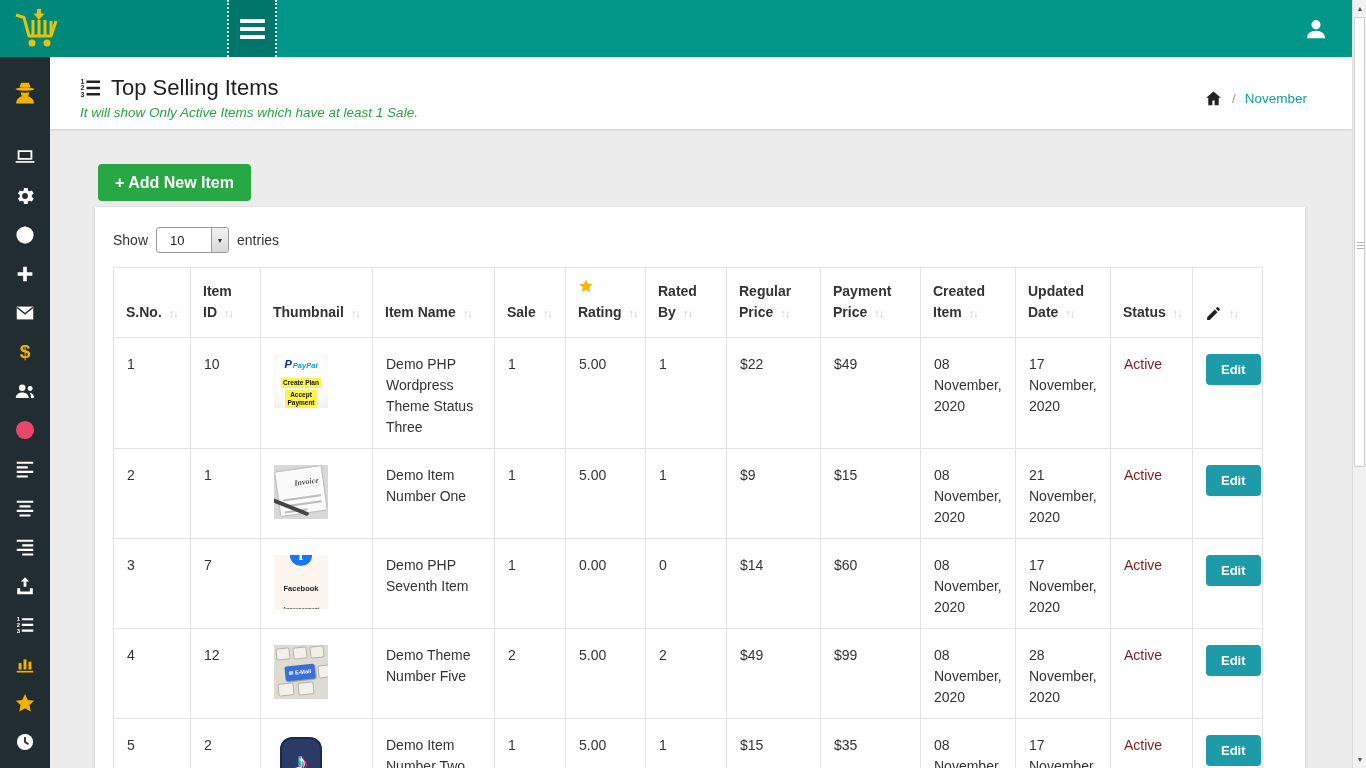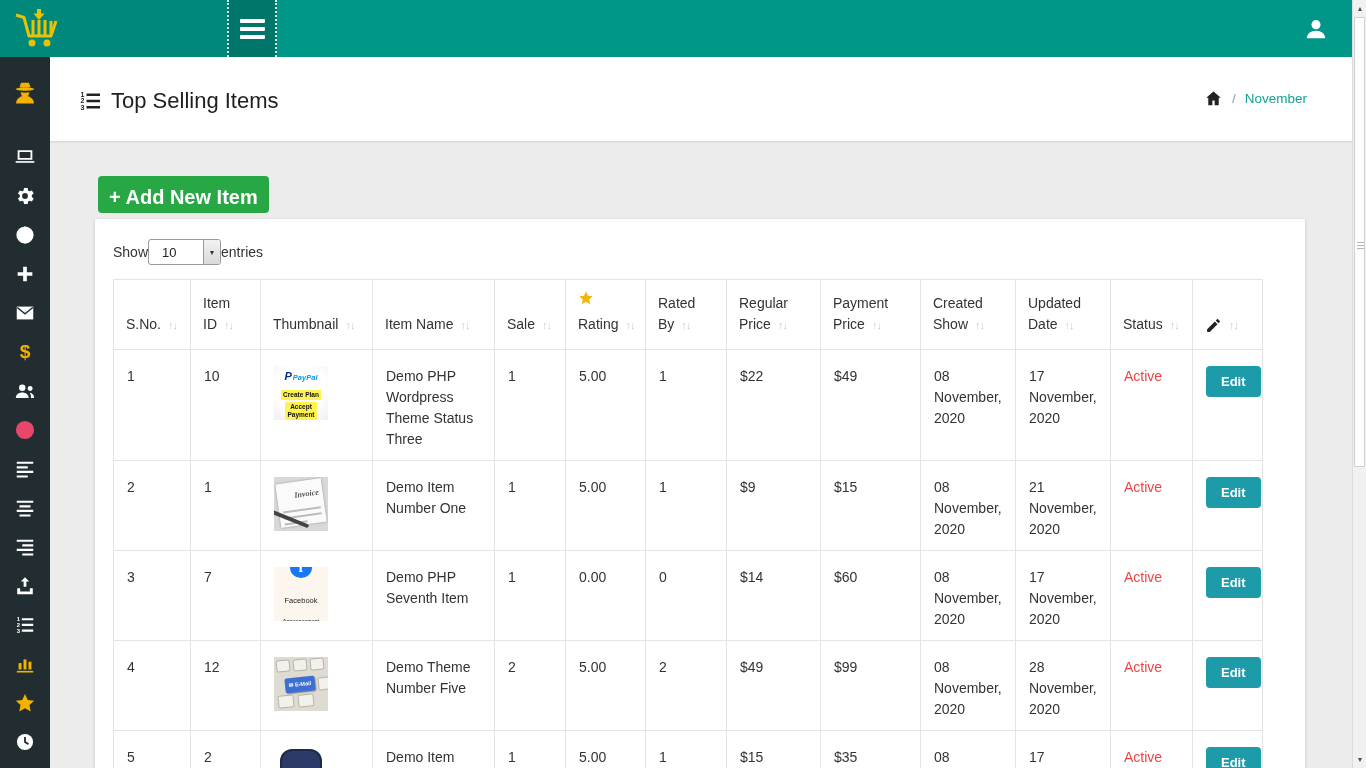--- a/index.html
+++ b/index.html
@@ -17,69 +17,69 @@
 
   
   .sidebar { position:absolute; top:57px; left:0; width:50px; height:711px; background:#222d32; padding-top:16px; z-index:4; }
   .side-item { height:39px; display:flex; align-items:center; justify-content:center; cursor:pointer; }
   .side-item.first { height:40px; margin-bottom:24px; }
   .side-item svg { width:22px; height:22px; fill:currentColor; }
   .side-item.first svg { width:28px; height:28px; }
 
   
   .main { position:absolute; top:57px; left:50px; width:1302px; height:711px; overflow:hidden; }
-  .content-header { background:#fff; height:84px; padding:31px 45px 0 28px; position:relative; box-shadow:0 1px 2px rgba(0,0,0,.12); }
+  .content-header { background:#fff; height:72px; padding:18px 45px 0 28px; position:relative; box-shadow:0 1px 2px rgba(0,0,0,.12); }
   .page-title { display:flex; align-items:center; gap:9px; font-size:22px; color:#1e1e1e; }
   .page-title svg { width:24px; height:24px; fill:#222; }
   .page-subtitle { font-style:italic; color:#27a143; font-size:13.5px; margin:4px 0 0 2px; }
   .breadcrumb { position:absolute; right:45px; top:32px; display:flex; align-items:center; gap:9px; font-size:13.5px; }
   .breadcrumb svg { width:19px; height:19px; fill:#222; }
   .crumb-sep { color:#999; }
   .crumb-link { color:#12a392; text-decoration:none; cursor:pointer; }
 
   .content { padding:35px 47px 0 48px; }
-  .add-btn { background:#28a745; color:#fff; border:none; border-radius:4px; font-family:inherit; font-weight:700; font-size:20px; padding:10px 11px; cursor:pointer; height:37px; }
+  .add-btn { background:#28a745; color:#fff; border:none; border-radius:4px; font-family:inherit; font-weight:700; font-size:16px; padding:10px 17px; cursor:pointer; height:37px; }
 
   .card { margin:6px 0 0 -3px; background:#fff; box-shadow:0 1px 3px rgba(0,0,0,.18); padding:18px; width:1210px; height:620px; }
 
   .card-toolbar { display:flex; justify-content:space-between; align-items:center; margin-bottom:12px; height:30px; }
-  .show-group { display:flex; align-items:center; font-size:14px; }
+  .show-group { display:flex; align-items:center; gap:8px; font-size:14px; }
   .fake-select { width:73px; height:26px; border:1px solid #999; border-radius:3px; display:flex; background:#fff; cursor:pointer; overflow:hidden; }
   .select-value { flex:1; display:flex; align-items:center; padding-left:13px; font-size:13px; color:#222; }
   .select-arrow { width:17px; background:linear-gradient(#f2f2f2,#d9d9d9); border-left:1px solid #999; display:flex; align-items:center; justify-content:center; font-size:7px; color:#333; }
   .search-group { display:flex; align-items:center; gap:8px; font-size:14px; }
   .search-input { width:158px; height:28px; border:1px solid #c8c8c8; border-radius:4px; font-family:inherit; font-size:13px; padding:0 8px; outline:none; }
 
   
   table { border-collapse:collapse; width:1149px; font-size:14px; color:#333; table-layout:fixed; }
   th, td { border:1px solid #e4e4e4; text-align:left; }
-  th { vertical-align:bottom; font-weight:400; padding:10px 6px 13px 12px; line-height:21px; cursor:pointer; }
+  th { vertical-align:bottom; font-weight:700; padding:10px 6px 13px 12px; line-height:21px; cursor:pointer; }
   td { vertical-align:top; padding:16px 8px 10px 13px; line-height:21px; }
   .sort { color:#ccc; font-size:11px; margin-left:7px; letter-spacing:-1px; white-space:nowrap; }
   .th-star svg { width:16px; height:16px; fill:#f5b50a; margin-bottom:2px; }
   .th-pencil svg { width:17px; height:17px; fill:#222; vertical-align:middle; }
-  td.status-cell { color:#ef4444; }
+  td.status-cell { color:#7f1d1d; }
   .edit-btn { background:#1e9ba9; color:#fff; border:none; border-radius:4px; font-family:inherit; font-weight:700; font-size:13px; padding:8px 15px; cursor:pointer; }
 
   
   .thumb { width:54px; height:54px; position:relative; overflow:hidden; }
   .thumb-paypal { background:radial-gradient(circle at 50% 40%, #ffffff 55%, #f0f0f0); display:flex; flex-direction:column; align-items:center; justify-content:center; }
   .pp-logo { display:flex; align-items:baseline; gap:1px; }
   .pp-p { color:#003087; font-weight:700; font-style:italic; font-size:11px; }
   .pp-name { color:#009cde; font-weight:700; font-style:italic; font-size:7.5px; }
   .pp-hl { background:#fff34d; color:#111; font-weight:700; font-size:6.5px; line-height:8px; padding:1px 2px; margin-top:2px; text-align:center; }
   .thumb-invoice { background:#d8d8d8; }
   .inv-paper { position:absolute; left:4px; top:4px; width:46px; height:44px; background:#fafafa; transform:rotate(-8deg); box-shadow:0 0 2px rgba(0,0,0,.4); padding:3px 4px; }
   .inv-title { font-family:"Liberation Serif", serif; font-style:italic; font-weight:700; font-size:8px; color:#555; text-align:right; }
   .inv-line { height:2px; background:#bbb; margin-top:4px; }
   .inv-line.short { width:60%; }
   .inv-pen { position:absolute; left:-4px; bottom:10px; width:40px; height:4px; background:#444; transform:rotate(22deg); border-radius:2px; }
   .thumb-fb { background:#fdf6ee; display:flex; flex-direction:column; align-items:center; justify-content:center; }
   .fb-circle { width:22px; height:22px; border-radius:50%; background:#1877f2; color:#fff; font-family:"Liberation Serif", serif; font-weight:700; font-size:15px; display:flex; align-items:center; justify-content:center; }
-  .fb-t1 { font-weight:400; font-size:7.5px; color:#222; margin-top:12px; }
+  .fb-t1 { font-weight:700; font-size:7.5px; color:#222; margin-top:12px; }
   .fb-t2 { font-weight:700; font-size:5px; color:#444; }
   .thumb-email { background:#dedbd3; }
   .key { position:absolute; background:#f2f0ea; border:1px solid #b7b3a8; border-radius:2px; }
   .key-blue { position:absolute; left:11px; top:20px; width:30px; height:15px; background:#3b6fd4; border-radius:2px; color:#fff; font-size:5.5px; font-weight:700; display:flex; align-items:center; justify-content:center; transform:rotate(-6deg); box-shadow:1px 1px 1px rgba(0,0,0,.3); }
   .thumb-tiktok { background:#fff; display:flex; align-items:center; justify-content:center; }
   .tt-app { width:42px; height:50px; background:#2b3a67; border:2px solid #1b2b4a; border-radius:12px; display:flex; align-items:center; justify-content:center; }
   .tt-note { color:#fff; font-size:26px; text-shadow:-2px 0 0 #25f4ee, 2px 1px 0 #fe2c55; }
 
   
   .win-scrollbar { position:absolute; top:0; right:0; width:14px; height:768px; background:#f1f1f1; border-left:1px solid #dcdcdc; z-index:10; }
@@ -229,20 +229,21 @@
   <div class="content-header">
     <div class="page-title">
       <svg viewBox="0 0 24 24">
           <path d="M8.5 4.5H22v2.6H8.5zM8.5 10.7H22v2.6H8.5zM8.5 16.9H22v2.6H8.5z"></path>
           <text x="2.5" y="8.2" font-size="7" font-weight="bold" font-family="Liberation Sans, sans-serif">1</text>
           <text x="2.5" y="14.4" font-size="7" font-weight="bold" font-family="Liberation Sans, sans-serif">2</text>
           <text x="2.5" y="20.6" font-size="7" font-weight="bold" font-family="Liberation Sans, sans-serif">3</text>
         </svg>
       <span>Top Selling Items</span>
     </div>
+    <div class="page-subtitle">It will show Only Active Items which have at least 1 Sale.</div>
     <div class="breadcrumb">
       <svg viewBox="0 0 24 24">
           <path d="M12 3.2L2.8 11h2.6v9.5h5.2v-6h2.8v6h5.2V11h2.6z"></path>
         </svg>
       <span class="crumb-sep">/</span>
       <a class="crumb-link">November</a>
     </div>
   </div>
 
   <div class="content">
@@ -282,21 +283,21 @@
               <th><span>Item ID</span><span class="sort">↑↓</span></th>
               <th><span>Thumbnail</span><span class="sort">↑↓</span></th>
               <th><span>Item Name</span><span class="sort">↑↓</span></th>
               <th><span>Sale</span><span class="sort">↑↓</span></th>
               <th><div class="th-star"><svg viewBox="0 0 24 24">
                     <path d="M12 2.2l3 6.4 7 .9-5.1 4.8 1.3 6.9L12 17.8l-6.2 3.4 1.3-6.9L2 9.5l7-.9z"></path>
                   </svg></div><span>Rating</span><span class="sort">↑↓</span></th>
               <th><span>Rated By</span><span class="sort">↑↓</span></th>
               <th><span>Regular Price</span><span class="sort">↑↓</span></th>
               <th><span>Payment Price</span><span class="sort">↑↓</span></th>
-              <th><span>Created Show</span><span class="sort">↑↓</span></th>
+              <th><span>Created Item</span><span class="sort">↑↓</span></th>
               <th><span>Updated Date</span><span class="sort">↑↓</span></th>
               <th><span>Status</span><span class="sort">↑↓</span></th>
               <th><span class="th-pencil"><svg viewBox="0 0 24 24">
                     <path d="M3 17.3V21h3.7L17.6 10.1l-3.7-3.7zM20.8 6.9c.4-.4.4-1 0-1.4l-2.3-2.3c-.4-.4-1-.4-1.4 0l-1.9 1.9 3.7 3.7z"></path>
                   </svg></span><span class="sort">↑↓</span></th>
             </tr>
           </thead>
         <tbody id="table-body">
             <tr style="height: 110px;">
               <td>1</td>

